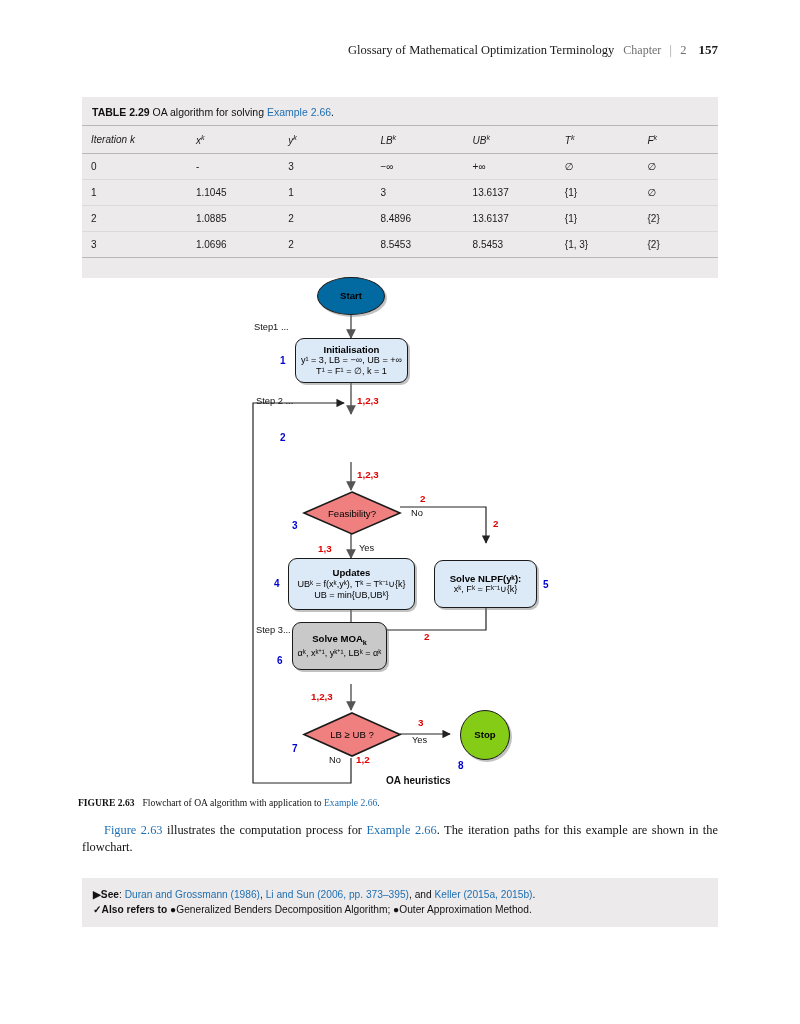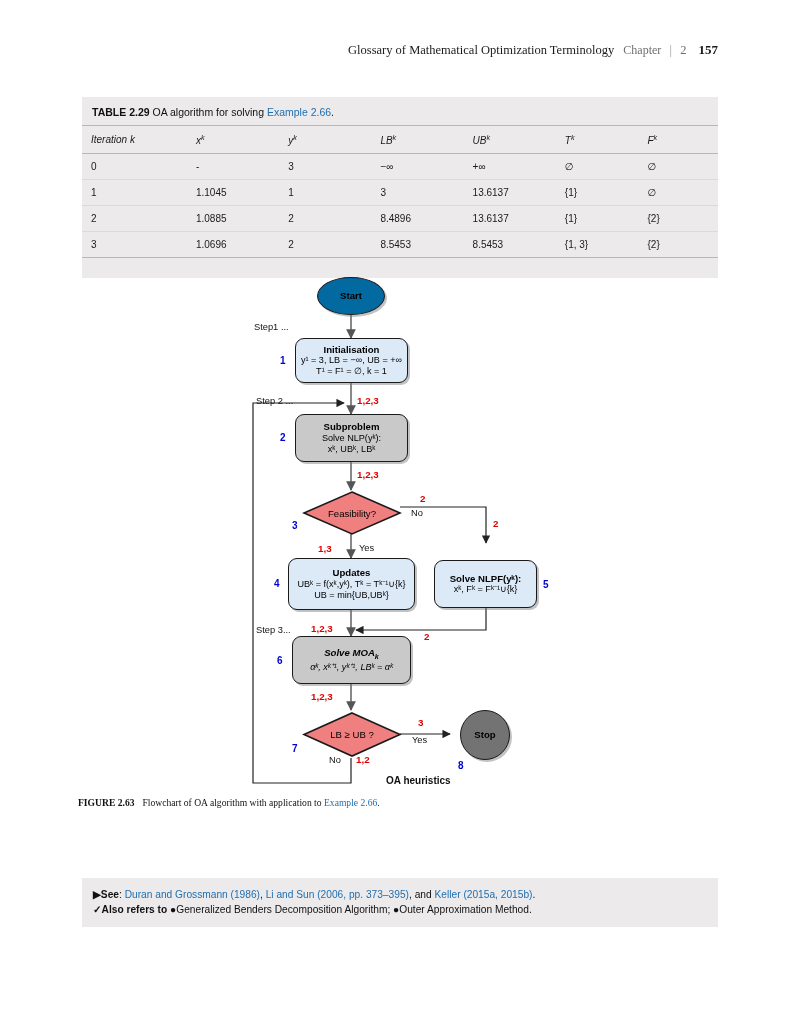--- a/index.html
+++ b/index.html
@@ -80,21 +80,21 @@
   .fill-gray { background:#c9c9c9; }
   .ttl { font-weight:bold; font-size:9.6px; color:#000; }
   .sub { font-size:9.1px; color:#000; }
 
   .ellipse {
     border:1.6px solid #1a1a1a; background:#0369a1;
     border-radius:50%;
     box-shadow:2px 2px 0 rgba(120,120,120,.45);
   }
   .circle {
-    border:1.6px solid #1a1a1a; background:#737373;
+    border:1.6px solid #1a1a1a; background:#84cc16;
     border-radius:50%;
     box-shadow:2px 2px 0 rgba(120,120,120,.45);
   }
   .diamond-label {
     position:absolute; display:flex; align-items:center; justify-content:center;
     font-size:9.6px; color:#000; font-weight:normal;
   }
 
   .lbl { position:absolute; font-size:9.3px; color:#111; white-space:nowrap; }
   .lbl.red { color:#e00000; font-weight:bold; font-size:9.8px; }
@@ -263,27 +263,20 @@
         <div class="ttl">Initialisation</div>
         <div class="sub">y¹ = 3, LB = −∞, UB = +∞</div>
         <div class="sub">T¹ = F¹ = ∅, k = 1</div>
       </div>
     </div>
     <div class="lbl blue" style="left:280px; top:93px;">1</div>
 
     <div class="lbl step" style="left:256px; top:134px;">Step 2 ...</div>
     <div class="lbl red" style="left:357px; top:133px;">1,2,3</div>
 
-    <div class="node rbox fill-gray" style="left:295px; top:152px; width:113px; height:48px;">
-      <div class="inner">
-        <div class="ttl">Subproblem</div>
-        <div class="sub">Solve NLP(yᵏ):</div>
-        <div class="sub">xᵏ, UBᵏ, LBᵏ</div>
-      </div>
-    </div>
     <div class="lbl blue" style="left:280px; top:170px;">2</div>
 
     <div class="lbl red" style="left:357px; top:207px;">1,2,3</div>
 
     <svg style="position:absolute; left:302px; top:228px;" width="100" height="46">
       <polygon points="50,2 98,23 50,44 2,23" fill="#f08080" stroke="#1a1a1a" stroke-width="1.6"></polygon>
     </svg>
     <div class="diamond-label" style="left:302px; top:228px; width:100px; height:46px;">Feasibility?</div>
     <div class="lbl blue" style="left:292px; top:258px;">3</div>
 
@@ -308,21 +301,21 @@
         <div class="ttl">Solve NLPF(yᵏ):</div>
         <div class="sub">xᵏ, Fᵏ = Fᵏ⁻¹∪{k}</div>
       </div>
     </div>
     <div class="lbl blue" style="left:543px; top:317px;">5</div>
 
     <div class="lbl step" style="left:256px; top:363px;">Step 3...</div>
     <div class="lbl red" style="left:311px; top:361px;">1,2,3</div>
     <div class="lbl red" style="left:424px; top:369px;">2</div>
 
-    <div class="node rbox fill-gray" style="left:292px; top:374px; width:119px; height:48px;font-style:italic;">
+    <div class="node rbox fill-gray" style="left:292px; top:360px; width:95px; height:48px;">
       <div class="inner">
         <div class="ttl"><span>Solve MOA</span><sub class="s">k</sub></div>
         <div class="sub">αᵏ, xᵏ⁺¹, yᵏ⁺¹, LBᵏ = αᵏ</div>
       </div>
     </div>
     <div class="lbl blue" style="left:277px; top:393px;">6</div>
 
     <div class="lbl red" style="left:311px; top:429px;">1,2,3</div>
 
     <svg style="position:absolute; left:302px; top:449px;" width="100" height="47">
@@ -344,20 +337,23 @@
     <div class="lbl blue" style="left:458px; top:498px;">8</div>
 
     <div class="lbl bold" style="left:386px; top:513px;">OA heuristics</div>
   </div>
 
   <div class="figcap">
     <b>FIGURE 2.63</b><span class="ct">Flowchart of OA algorithm with application to</span>
     <span class="lnk">Example 2.66</span><span>.</span>
   </div>
 
+  <div class="para">
+    <span class="ind"></span><span class="lnk">Figure 2.63</span><span> illustrates the computation process for </span><span class="lnk">Example 2.66</span><span>. The iteration paths for this example are shown in the flowchart.</span>
+  </div>
 
   <div class="seebox">
     <div>
       <span class="mark">▶</span><b>See</b><span>:</span>
       <span class="lnk">Duran and Grossmann (1986)</span><span>, </span><span class="lnk">Li and Sun (2006, pp. 373–395)</span><span>, and </span><span class="lnk">Keller (2015a, 2015b)</span><span>.</span>
     </div>
     <div>
       <span class="mark">✓</span><b>Also refers to</b>
       <span>●</span><span>Generalized Benders Decomposition Algorithm; </span><span>●</span><span>Outer Approximation Method.</span>
     </div>

